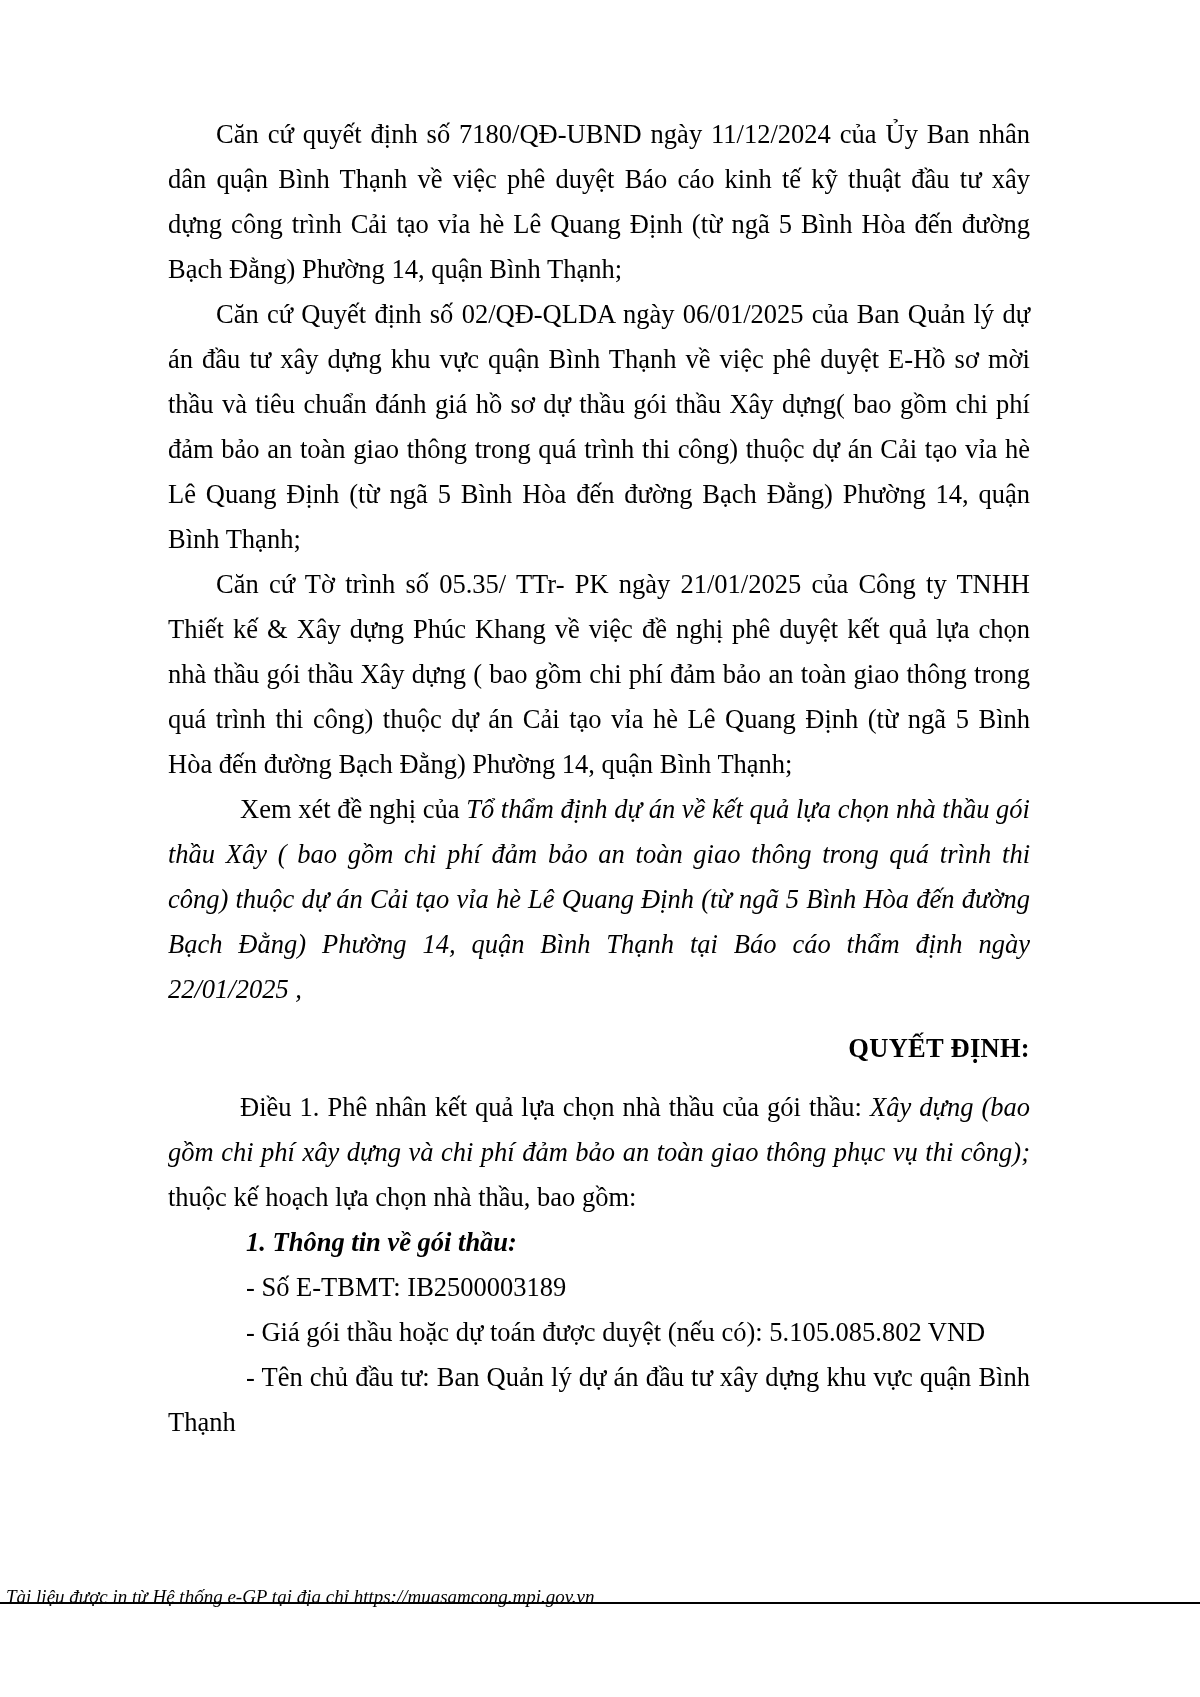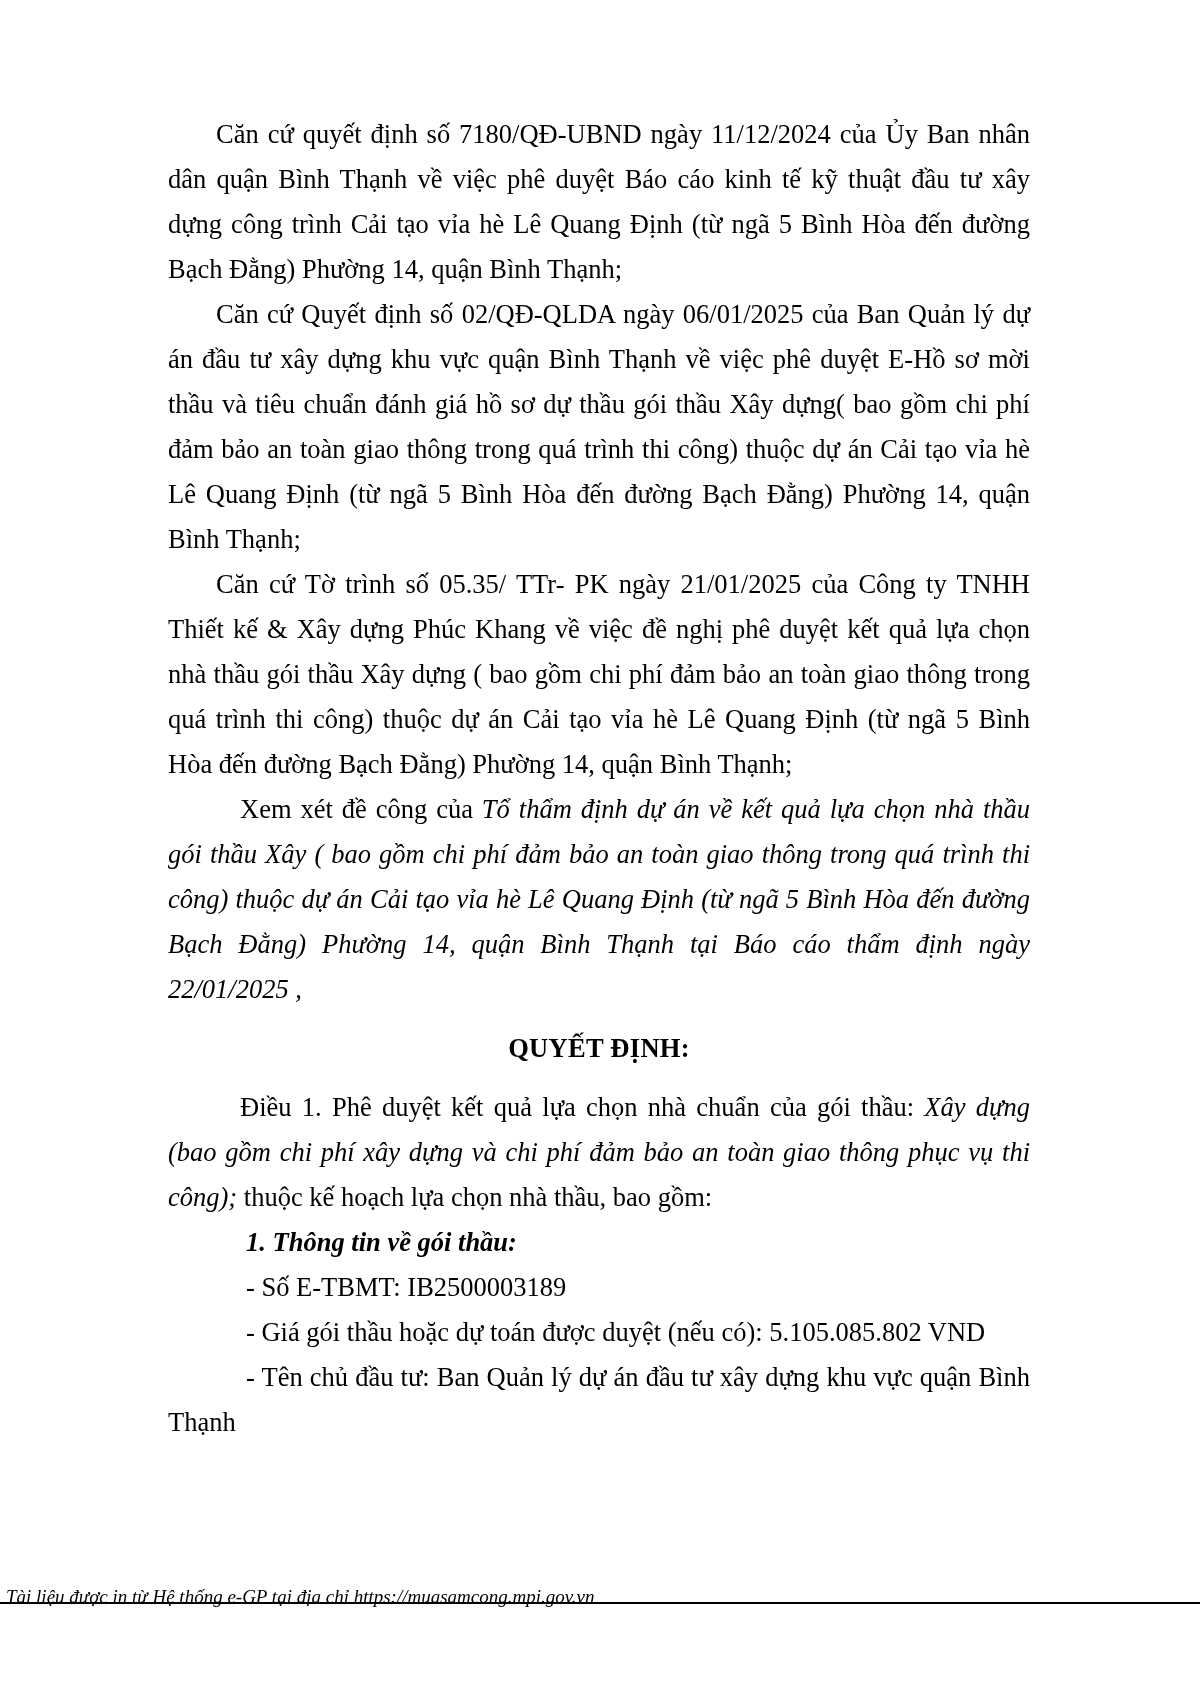--- a/index.html
+++ b/index.html
@@ -39,21 +39,21 @@
   .para.indent-big {
     text-indent: 72px;
   }
   .para.indent-bullet {
     text-indent: 78px;
   }
   .center-head {
     margin: 0;
     font-size: 26.5px;
     line-height: 45px;
-    text-align: center;
+    text-align: right;
     font-weight: bold;
     text-indent: 0;
     letter-spacing: 0.3px;
   }
   .spacer-sm { height: 14px; }
   i.it { }
   b.bd { font-weight: normal; }
   b.bdit { font-weight: bold; font-style: italic; }
 
   .footer-rule {
@@ -78,29 +78,29 @@
 <body>
 
 <div class="page">
 
   <div class="doc-body">
 
     <p class="para">Căn cứ quyết định số 7180/QĐ-UBND ngày 11/12/2024 của Ủy Ban nhân dân quận Bình Thạnh về việc phê duyệt Báo cáo kinh tế kỹ thuật đầu tư xây dựng công trình Cải tạo vỉa hè Lê Quang Định (từ ngã 5 Bình Hòa đến đường Bạch Đằng) Phường 14, quận Bình Thạnh;</p>
     <p class="para">Căn cứ Quyết định số 02/QĐ-QLDA ngày 06/01/2025 của Ban Quản lý dự án đầu tư xây dựng khu vực quận Bình Thạnh về việc phê duyệt E-Hồ sơ mời thầu và tiêu chuẩn đánh giá hồ sơ dự thầu gói thầu Xây dựng( bao gồm chi phí đảm bảo an toàn giao thông  trong quá trình thi công) thuộc dự án Cải tạo vỉa hè Lê Quang Định (từ ngã 5 Bình Hòa đến đường Bạch Đằng) Phường 14, quận Bình Thạnh;</p>
     <p class="para">Căn cứ Tờ trình số 05.35/ TTr- PK ngày 21/01/2025 của Công ty TNHH Thiết kế &amp; Xây dựng Phúc Khang về việc đề nghị phê duyệt kết quả lựa chọn nhà thầu gói thầu Xây dựng ( bao gồm chi phí đảm bảo an toàn giao thông trong quá trình thi công) thuộc dự án Cải tạo vỉa hè Lê Quang Định (từ ngã 5 Bình Hòa đến đường Bạch Đằng) Phường 14, quận Bình Thạnh;</p>
 
-    <p class="para indent-big"><span>Xem xét đề công của </span><i class="it">Tổ thẩm định dự án về kết quả lựa chọn nhà thầu gói thầu Xây ( bao gồm chi phí đảm bảo an toàn giao thông  trong quá trình thi công) thuộc dự án Cải tạo vỉa hè Lê Quang Định (từ ngã 5 Bình Hòa đến đường Bạch Đằng) Phường 14, quận Bình Thạnh tại  Báo cáo thẩm định ngày 22/01/2025 ,</i></p>
+    <p class="para indent-big"><span>Xem xét đề nghị của </span><i class="it">Tổ thẩm định dự án về kết quả lựa chọn nhà thầu gói thầu Xây ( bao gồm chi phí đảm bảo an toàn giao thông  trong quá trình thi công) thuộc dự án Cải tạo vỉa hè Lê Quang Định (từ ngã 5 Bình Hòa đến đường Bạch Đằng) Phường 14, quận Bình Thạnh tại  Báo cáo thẩm định ngày 22/01/2025 ,</i></p>
 
     <div class="spacer-sm"></div>
 
     <p class="center-head">QUYẾT ĐỊNH:</p>
 
     <div class="spacer-sm"></div>
 
-    <p class="para indent-big"><b class="bd">Điều 1.</b><span> Phê duyệt kết quả lựa chọn nhà chuẩn của gói thầu: </span><i class="it">Xây dựng (bao gồm chi phí xây dựng và chi phí đảm bảo an toàn giao thông phục vụ thi công);</i><span> thuộc kế hoạch lựa chọn nhà thầu, bao gồm:</span></p>
+    <p class="para indent-big"><b class="bd">Điều 1.</b><span> Phê nhân kết quả lựa chọn nhà thầu của gói thầu: </span><i class="it">Xây dựng (bao gồm chi phí xây dựng và chi phí đảm bảo an toàn giao thông phục vụ thi công);</i><span> thuộc kế hoạch lựa chọn nhà thầu, bao gồm:</span></p>
 
     <p class="para indent-bullet"><b class="bdit">1. Thông tin về gói thầu:</b></p>
 
     <p class="para indent-bullet no-wrap-item">- Số E-TBMT: IB2500003189</p>
     <p class="para indent-bullet">- Giá gói thầu hoặc dự toán được duyệt (nếu có): 5.105.085.802 VND</p>
     <p class="para indent-bullet">- Tên chủ đầu tư: Ban Quản lý dự án đầu tư xây dựng khu vực quận Bình Thạnh</p>
 
   </div>
 
   <div class="footer-rule"></div>

